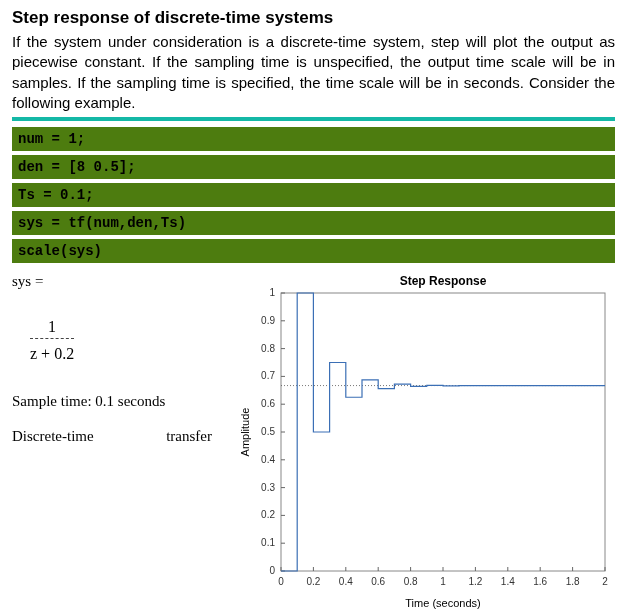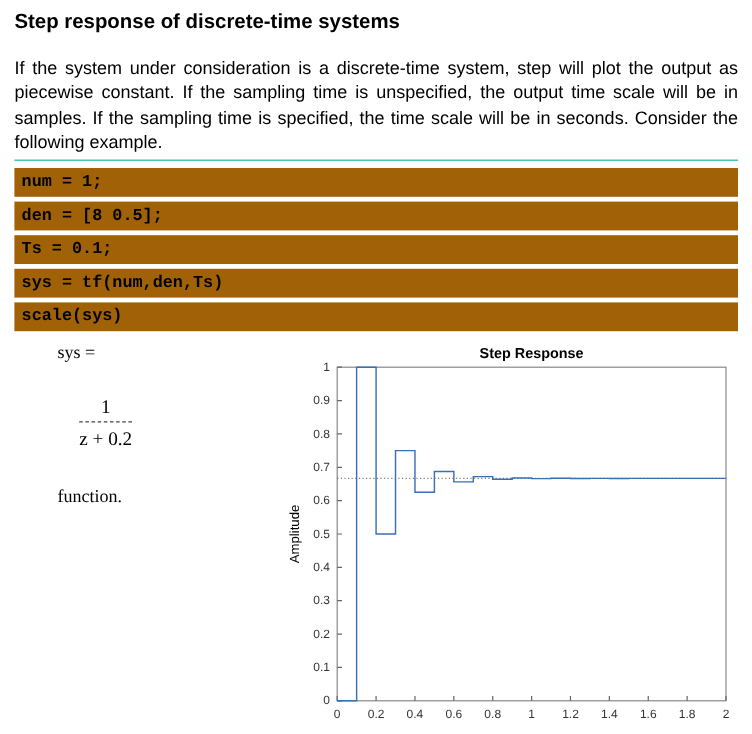--- a/index.html
+++ b/index.html
@@ -8,43 +8,42 @@
     font-family: Arial, Helvetica, sans-serif;
     font-size: 14px;
     color: #000;
     width: 627px;
     box-sizing: border-box;
     background: #fff;
   }
   .title {
     font-weight: bold;
     font-size: 17px;
-    margin-bottom: 20px;
+    margin-bottom: 4px;
   }
   .paragraph {
     font-size: 15px;
     text-align: justify;
     line-height: 1.35;
     margin-bottom: 6px;
-    border-bottom: 1px solid #14b8a6;
+    border-bottom: 4px solid #14b8a6;
     padding-bottom: 4px;
   }
   .code-block {
     font-family: "Courier New", monospace;
     font-weight: bold;
     font-size: 14px;
-    background: #a16207;
+    background: #4d7c0f;
     padding: 4px 6px;
     margin: 4px 0;
   }
   .below {
     display: flex;
     margin-top: 10px;
     gap: 0px;
-    margin-left: 36px;
   }
   .left-col {
     width: 225px;
     font-size: 15px;
   }
   .syseq {
     font-family: "Times New Roman", serif;
     margin-bottom: 28px;
   }
   .frac {
@@ -101,21 +100,25 @@
 <div class="code-block">scale(sys)</div>
 
 <div class="below">
   <div class="left-col">
     <div class="syseq">sys =</div>
     <div class="frac">
       <span class="num">1</span>
       <span class="rule"></span>
       <span class="den">z + 0.2</span>
     </div>
-    <div style="font-family:'Times New Roman',serif;">function.</div>
+    <div class="sample-time">Sample time: 0.1 seconds</div>
+    <div class="dttf">
+      <span>Discrete-time</span>
+      <span>transfer</span>
+    </div>
   </div>
 
   <div class="chart-area">
     <svg id="chart-svg" width="380" height="340">
         <rect x="46" y="20" width="324" height="278" fill="none" stroke="#888" stroke-width="1"></rect>
         <text x="208" y="12" text-anchor="middle" class="chart-title">Step Response</text>
         <line x1="46" y1="298" x2="50" y2="298" stroke="#666"></line>
         <text x="40" y="301" text-anchor="end" class="tick-label">0</text>
         <line x1="46" y1="270.2" x2="50" y2="270.2" stroke="#666"></line>
         <text x="40" y="273.2" text-anchor="end" class="tick-label">0.1</text>

